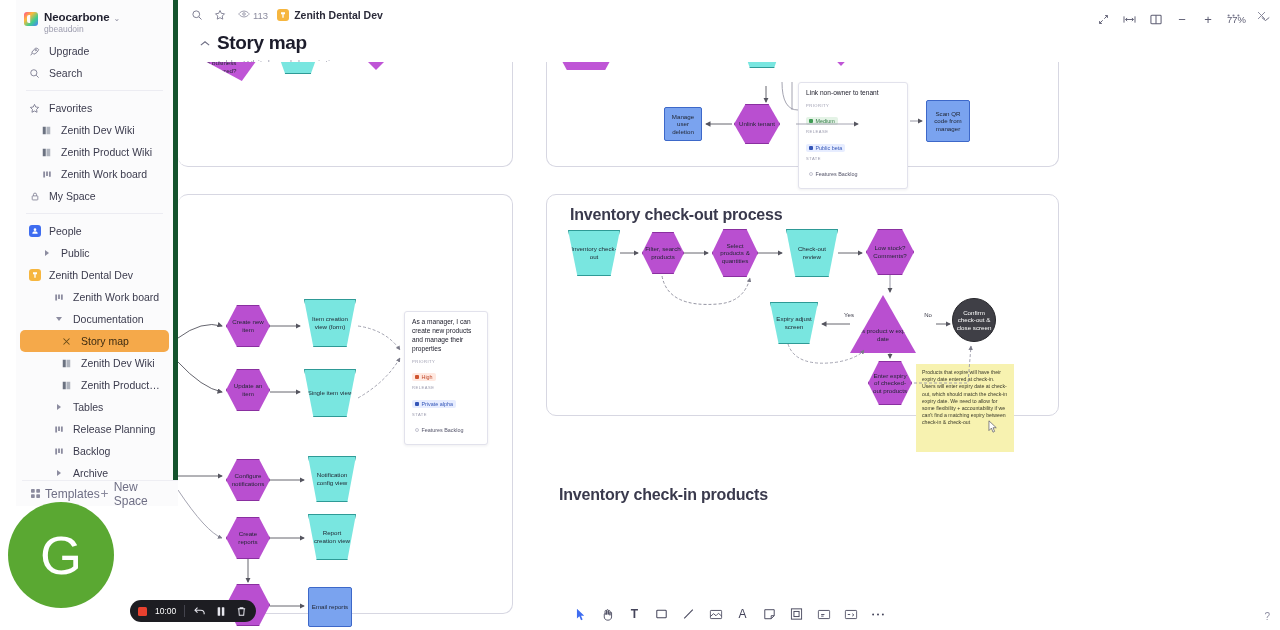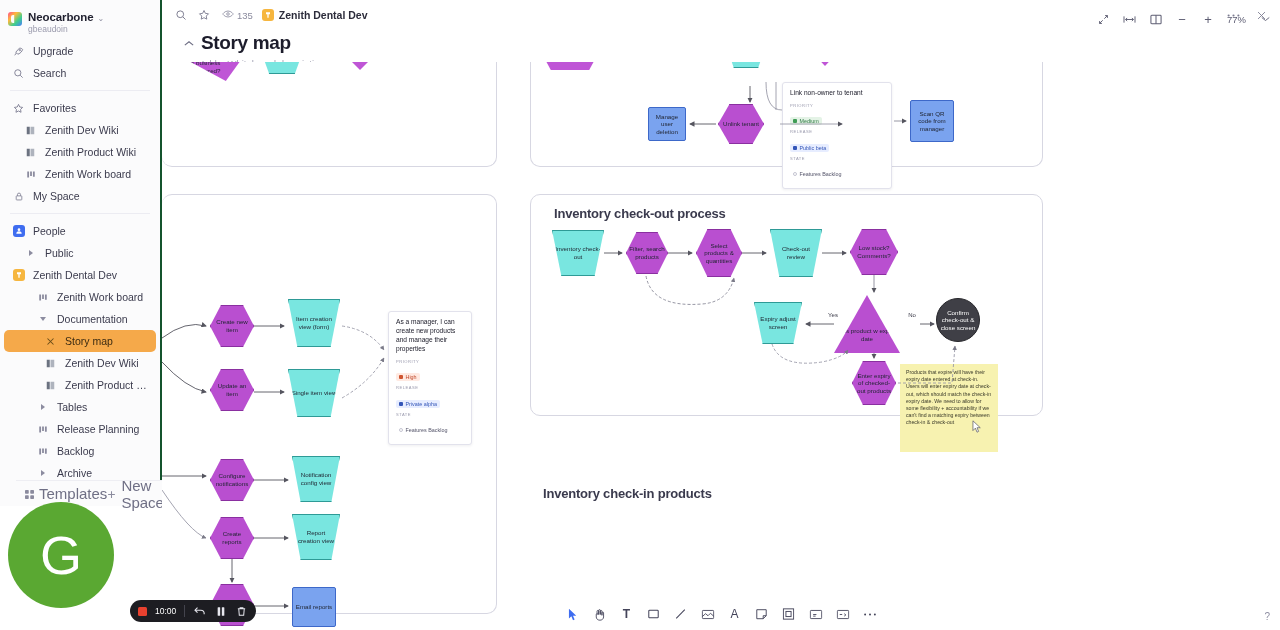--- a/index.html
+++ b/index.html
@@ -6,22 +6,22 @@
   html, body {
     width: 1280px; height: 630px; overflow: hidden;
     font-family: "Liberation Sans", sans-serif;
     background: #ffffff; color: #2b2b36;
   }
   .app { position: relative; width: 1280px; height: 630px; display: flex; }
 
   
   .sidebar {
     width: 162px; height: 506px; background: #fbfbfc;
-    border-right: 2px solid #14532d; position: relative;
-    font-size: 10px; padding-top: 6px; flex: 0 0 162px;
+    border-right: 5px solid #14532d; position: relative;
+    font-size: 10px; padding-top: 6px; flex: 0 0 162px; margin-left: 16px;
   }
   .ws-head { display: flex; align-items: flex-start; padding: 5px 8px 6px 8px; gap: 6px; cursor: pointer; }
   .ws-logo { width: 14px; height: 14px; border-radius: 3px; margin-top: 1px; position: relative; overflow: hidden;
              background: linear-gradient(135deg,#ff4d8d 0%,#ffb93b 33%,#3ecf8e 66%,#4b7bff 100%); }
   .ws-logo::after { content:""; position:absolute; left:3px; top:3px; width:8px; height:8px; background:#fbfbfc; border-radius:2px;
                     clip-path: polygon(0 0,40% 0,40% 100%,0 100%); }
   .ws-name { font-size: 11.5px; font-weight: 700; color: #1f1f2e; letter-spacing: -.1px; }
   .ws-sub { font-size: 8.5px; color: #9b9bad; margin-top: 1px; }
   .chev-sm { font-size: 8px; color: #8e8ea0; margin-top: 3px; }
 
@@ -34,23 +34,23 @@
   .sep { height: 1px; background: #ececf2; margin: 6px 10px; }
   .ind1 { padding-left: 20px; }
   .ind2 { padding-left: 32px; }
   .ind3 { padding-left: 40px; }
   .tri { width: 0; height: 0; border-left: 4px solid #8c8ca0; border-top: 3px solid transparent; border-bottom: 3px solid transparent; }
   .tri-d { width: 0; height: 0; border-top: 4px solid #8c8ca0; border-left: 3px solid transparent; border-right: 3px solid transparent; }
 
   .sq-ico { width: 12px; height: 12px; border-radius: 3px; display:inline-flex; align-items:center; justify-content:center;
             font-size: 8px; color: #fff; font-weight: 700; }
 
-  .sidebar-footer { position: absolute; bottom: 0; left: 16px; width: 162px; height: 26px;
+  .sidebar-footer { position: absolute; bottom: 0; left: 6px; width: 162px; height: 26px;
                     display: flex; align-items: center; justify-content: space-between;
-                    padding: 0 9px; font-size: 15px; color: #6f6f85; border-top: 1px solid #eeeef3; background:#fbfbfc; }
+                    padding: 0 9px; font-size: 12px; color: #6f6f85; border-top: 1px solid #eeeef3; background:#fbfbfc; }
   .sf-item { display: flex; align-items: center; gap: 5px; cursor: pointer; }
 
   
   .main { position: relative; flex: 1; height: 630px; background: #fff; }
   .topbar { height: 30px; display: flex; align-items: center; padding: 0 12px; gap: 9px; font-size: 10.5px; color: #4a4a5c; }
   .topbar .ic { width: 14px; height: 14px; color: #7c7c90; display: inline-flex; align-items: center; justify-content: center; cursor: pointer; }
   .crumb-chip { display: flex; align-items: center; gap: 5px; font-weight: 700; color: #2b2b3a; font-size: 10.5px; cursor: pointer; }
   .crumb-ic { width: 12px; height: 12px; border-radius: 3px; background: #f6b63f; display:inline-flex; align-items:center; justify-content:center; }
   .views { margin-left: 2px; display: flex; align-items: center; gap: 3px; color: #8b8b9e; font-size: 9.5px; }
   .topbar-right { margin-left: auto; display: flex; align-items: center; gap: 14px; }
@@ -61,21 +61,21 @@
   .page-title { font-size: 19px; font-weight: 700; color: #1c1c2b; letter-spacing: -.35px; }
   .page-desc { font-size: 9.5px; color: #a0a0b2; margin: 4px 0 0 16px; cursor: text; }
 
   
   .canvas { position: absolute; left: 0; right: 0; top: 62px; bottom: 0; overflow: hidden;
             background-color: #ffffff;
             background-image: radial-gradient(#e3e3ec 0.7px, transparent 0.7px);
             background-size: 8px 8px; }
 
   .frame { position: absolute; background: #fff; border: 1px solid #d7d7e2; border-radius: 10px; }
-  .frame-title { position: absolute; font-size: 13px; font-weight: 700; color: #3a3a4d; letter-spacing: -.2px; }
+  .frame-title { position: absolute; font-size: 16px; font-weight: 700; color: #3a3a4d; letter-spacing: -.2px; }
 
   .shape { position: absolute; display: flex; align-items: center; justify-content: center;
            text-align: center; font-size: 6.2px; color: #1f2430; line-height: 1.22; padding: 2px; }
   .hex   { background: #b94fd0; border: 1px solid #8a2fa0; clip-path: polygon(25% 0,75% 0,100% 50%,75% 100%,25% 100%,0 50%); }
   .trap  { background: #79e6e0; border: 1px solid #2e9a96;
            clip-path: polygon(0 0,100% 0,82% 100%,18% 100%); }
   .trap-d{ background: #bf55d6; clip-path: polygon(0 0,100% 0,82% 100%,18% 100%); }
   .rect  { background: #7aa3ef; border: 1px solid #3d68c9; border-radius: 2px; }
   .tri-sh{ background: #b94fd0; clip-path: polygon(50% 0,100% 100%,0 100%); }
   .tri-l { background: #bf55d6; clip-path: polygon(0 0,100% 0,72% 100%); }
@@ -364,21 +364,21 @@
             <path d="M8 2l1.8 3.8 4.2.6-3 3 .7 4.1L8 11.6 4.3 13.5l.7-4.1-3-3 4.2-.6z"></path>
           </svg>
       </span>
       <span class="views">
         <span>
           <svg width="12" height="10" viewBox="0 0 16 12" fill="none" stroke="currentColor" stroke-width="1.1">
               <path d="M1 6s2.6-4 7-4 7 4 7 4-2.6 4-7 4-7-4-7-4z"></path>
               <circle cx="8" cy="6" r="1.7"></circle>
             </svg>
         </span>
-        <span>135</span>
+        <span>113</span>
       </span>
       <span class="crumb-chip">
         <span class="crumb-ic">
           <svg width="8" height="8" viewBox="0 0 12 12" fill="#fff">
               <path d="M3 2h6v3H7v5H5V5H3z"></path>
             </svg>
         </span>
         <span>Zenith Dental Dev</span>
       </span>
       <div class="topbar-right">

